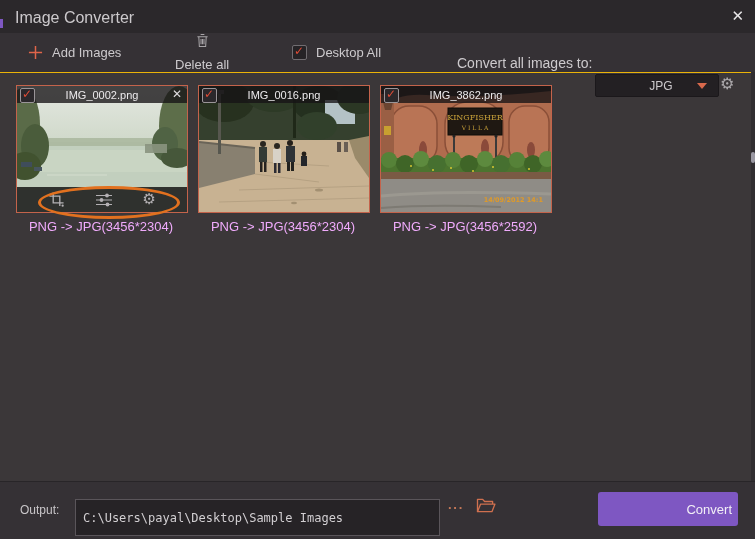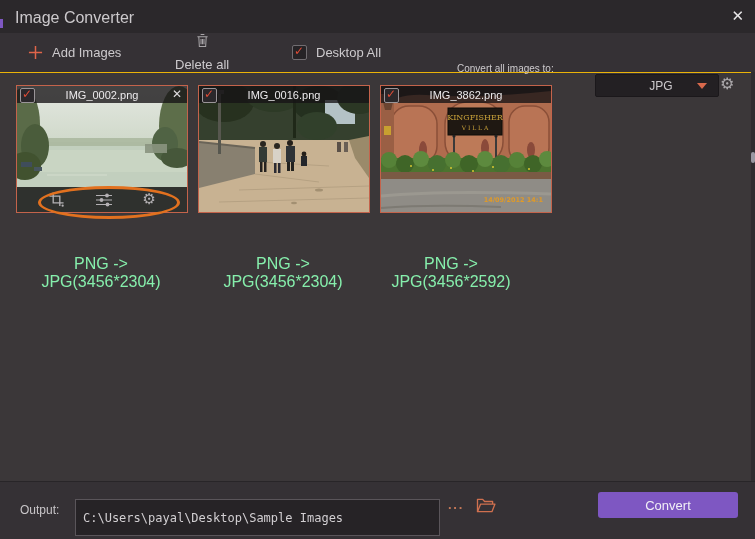--- a/index.html
+++ b/index.html
@@ -13,22 +13,22 @@
   .titlebar .close{position:absolute;right:11px;top:7px;font-size:15px;color:#e8e6e8;cursor:default;
                    font-family:"DejaVu Sans",sans-serif;line-height:18px;}
 
   
   .toolbar{position:absolute;top:33px;left:0;right:0;height:39px;background:#353135;border-bottom:1px solid #eab308;}
   .tb-item{position:absolute;top:0;height:39px;display:flex;align-items:center;gap:9px;color:#cdcacd;font-size:13px;}
   .tb-add{left:28px;} .tb-del{left:175px;flex-direction:column;} .tb-sel{left:292px;}
   .cbx{width:13px;height:13px;background:#262326;border:1px solid #716d71;border-radius:2px;position:relative;}
   .cbx .tick{position:absolute;left:1px;top:-2px;font-size:12px;font-weight:bold;color:#e04c36;
              font-family:"DejaVu Sans",sans-serif;}
-  .tb-convlabel{position:absolute;left:457px;top:16px;height:39px;display:flex;align-items:center;
-                color:#cdcacd;font-size:10px;}
+  .tb-convlabel{position:absolute;left:457px;top:10px;height:39px;display:flex;align-items:center;
+                color:#cdcacd;font-size:14px;}
   .select{position:absolute;left:595px;top:41px;width:114px;height:21px;background:#232023;
           border:1px solid #1b181b;border-radius:2px;display:flex;align-items:center;justify-content:center;padding-left:8px;}
   .select .val{color:#cdcacd;font-size:12px;}
   .select .caret{position:absolute;right:11px;top:8px;width:0;height:0;
                  border-left:5px solid transparent;border-right:5px solid transparent;border-top:6px solid #d8694c;}
   .tb-gear{position:absolute;left:720px;top:43px;font-size:16px;color:#aaa7aa;line-height:16px;
            font-family:"DejaVu Sans",sans-serif;}
 
   
   .rightedge{position:absolute;right:0;top:72px;bottom:57px;width:4px;background:#302d30;}
@@ -45,33 +45,33 @@
   .tcbx .tick{position:absolute;left:1px;top:-2px;font-size:12px;font-weight:bold;color:#e04c36;
               font-family:"DejaVu Sans",sans-serif;}
   .tclose{position:absolute;right:5px;top:1px;font-size:12px;color:#dddbdd;z-index:3;
           font-family:"DejaVu Sans",sans-serif;}
   .overlaybar{position:absolute;left:0;right:0;bottom:0;height:25px;background:rgba(15,13,15,0.82);
               display:flex;align-items:center;justify-content:space-around;padding:0 16px;z-index:2;}
   .ovicon{color:#b4b1b4;display:flex;align-items:center;}
   .ovicon.gear{font-size:15px;font-family:"DejaVu Sans",sans-serif;line-height:15px;}
   .hl-ellipse{position:absolute;left:38px;top:186px;width:136px;height:27px;border:3px solid #e2711f;
               border-radius:50%;z-index:6;pointer-events:none;}
-  .caption{position:absolute;top:219px;width:172px;text-align:center;font-size:16px;color:#86efac;margin-top:36px;}
-  .caption.c1{left:15px;} .caption.c2{left:197px;} .caption.c3{left:365px;}
+  .caption{position:absolute;top:219px;width:172px;text-align:center;font-size:13px;color:#f0abfc;}
+  .caption.c1{left:15px;} .caption.c2{left:197px;} .caption.c3{left:379px;}
 
   
   .footer{position:absolute;left:0;right:0;bottom:0;height:57px;background:#353135;border-top:1px solid #282528;}
   .out-label{position:absolute;left:20px;top:21px;font-size:12px;color:#c9c6c9;}
   .path-input{position:absolute;left:75px;top:17px;width:349px;height:19px;background:#262326;
               border:1px solid #5a555a;color:#d2cfd2;font-size:12px;padding:8px 7px;
               font-family:"DejaVu Sans Mono",monospace;outline:none;}
   .dots{position:absolute;left:448px;top:18px;color:#c57858;font-size:13px;font-weight:bold;letter-spacing:1px;}
   .folder{position:absolute;left:476px;top:15px;}
-  .convert{position:absolute;left:598px;top:10px;width:140px;height:26px;background:#7e57c2;border:none;
-           border-radius:3px;color:#f2eff6;font-size:13px;font-family:"Liberation Sans",sans-serif;}
+  .convert{position:absolute;left:598px;top:10px;width:140px;height:34px;background:#7e57c2;border:none;
+           border-radius:3px;color:#f2eff6;font-size:13px;font-family:"Liberation Sans",sans-serif;text-align:right;}
 </style>
 </head>
 <body>
 
 <div class="app">
 
   <div class="titlebar">
     <div class="accent"></div>
     <div class="title">Image Converter</div>
     <div class="close">✕</div>

